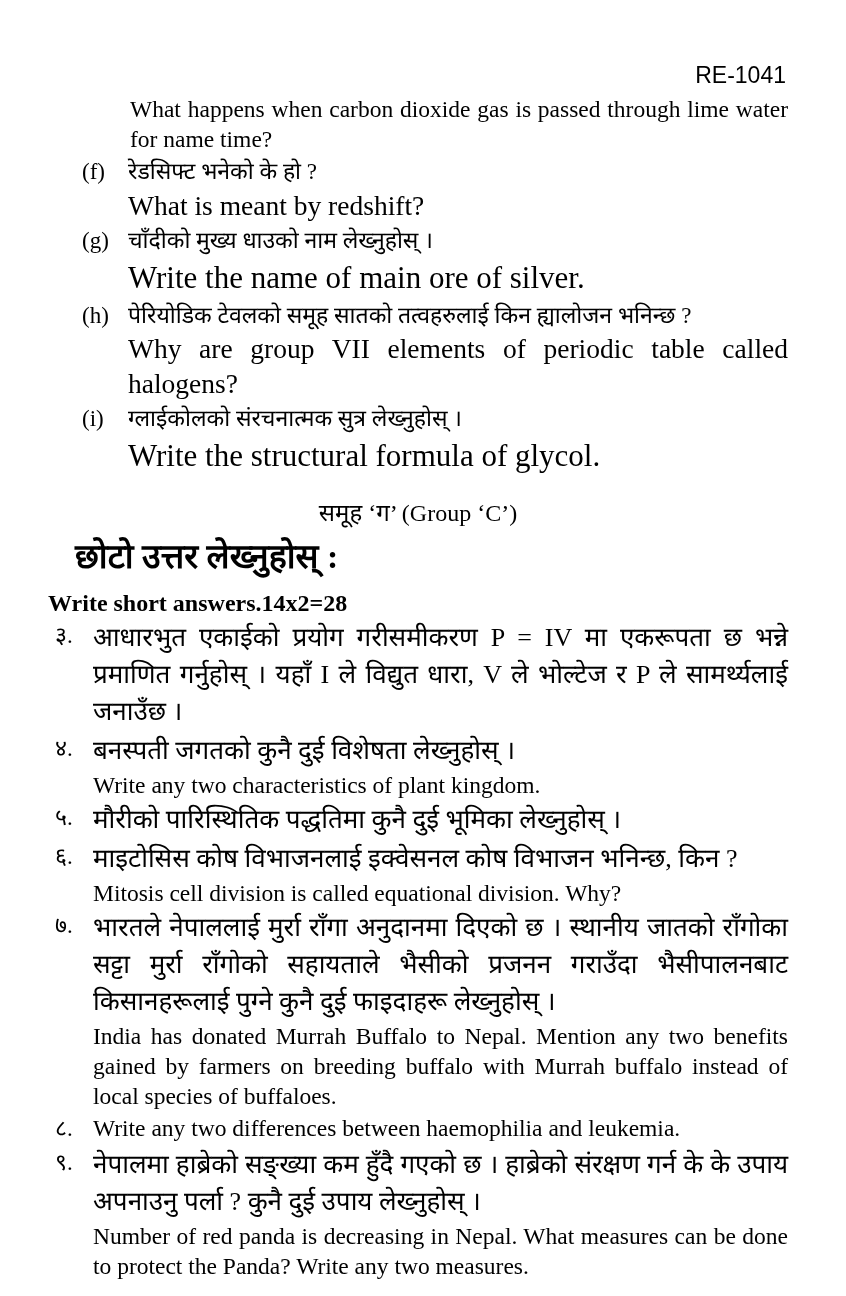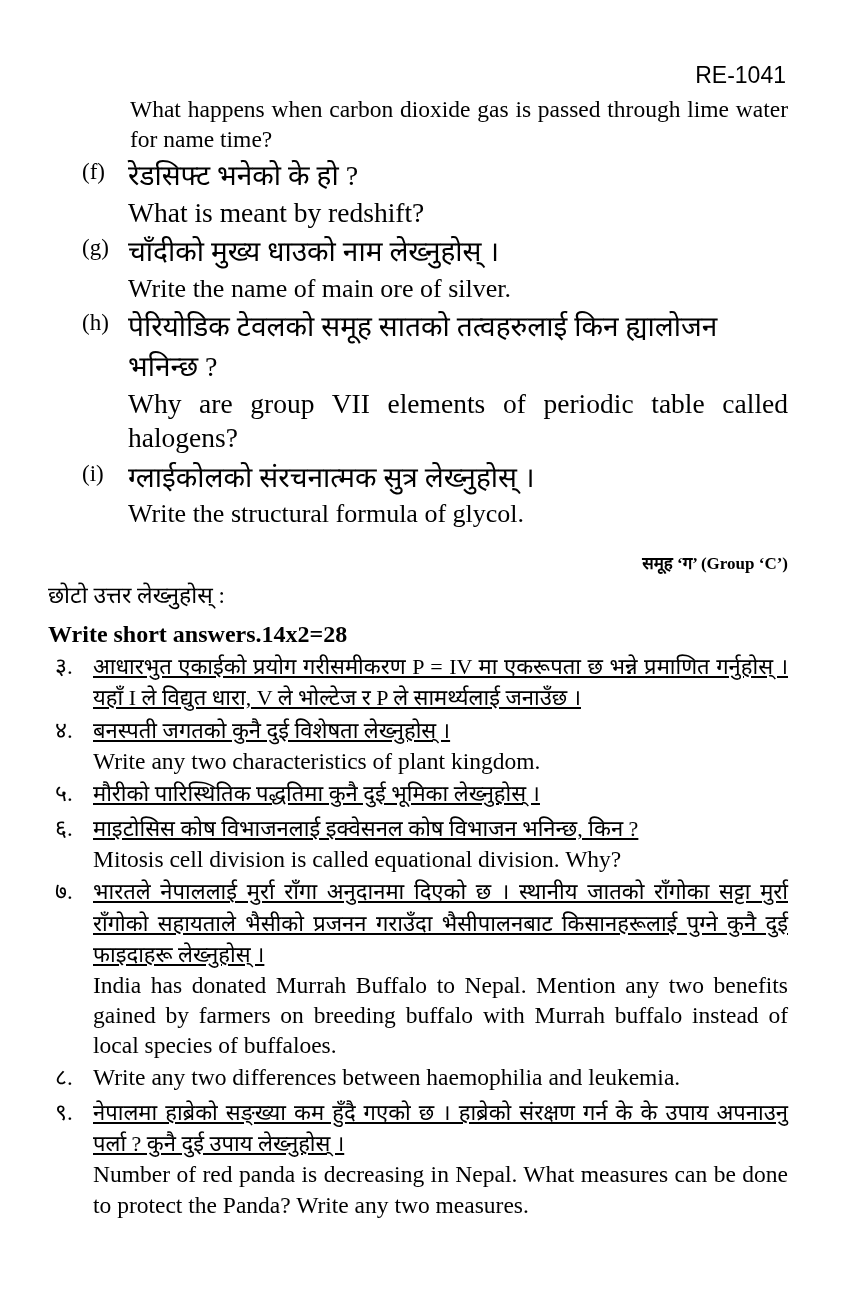--- a/index.html
+++ b/index.html
@@ -31,52 +31,53 @@
   }
   ul { list-style: none; }
   .subq { display: flex; margin-top: 2px; }
   .subq-label {
     flex: 0 0 46px;
     margin-left: 34px;
     font-size: 23px;
     line-height: 1.42;
   }
   .subq-body { flex: 1; }
-  .subq-nep { font-size: 28px; line-height: 1.42; }
-  .subq-eng { font-size: 26px; line-height: 1.28; text-align: justify; }
+  .subq-nep { font-size: 23px; line-height: 1.42; }
+  .subq-eng { font-size: 31px; line-height: 1.28; text-align: justify; }
   .subq-eng.large { font-size: 27.5px; line-height: 1.25; }
   .group-heading {
-    text-align: right;
-    font-weight: bold;
-    font-size: 17px;
+    text-align: center;
+    font-weight: normal;
+    font-size: 24px;
     margin-top: 20px;
   }
   .instr-nep {
-    font-weight: normal;
-    font-size: 23px;
+    font-weight: bold;
+    font-size: 34px;
     line-height: 1.35;
     margin-top: 6px;
+    margin-left: 27px;
   }
   .instr-row {
     display: flex;
     justify-content: flex-start;
     font-weight: bold;
     font-size: 24px;
     line-height: 1.25;
     margin-top: 8px;
   }
   .q { display: flex; margin-top: 2px; }
   .q-num {
     flex: 0 0 45px;
     padding-left: 7px;
     font-size: 23px;
     line-height: 1.42;
   }
   .q-body { flex: 1; }
-  .q-nep { font-size: 22px; line-height: 1.42; text-align: justify; text-decoration: underline; }
+  .q-nep { font-size: 26px; line-height: 1.42; text-align: justify; }
   .q-eng { font-size: 23.5px; line-height: 1.28; text-align: justify; }
 </style>
 </head>
 <body>
 
 <div class="page">
 
   <div class="doc-code">RE-1041</div>
 
   <p class="intro">What happens when carbon dioxide gas is passed through lime water for name time?</p>

